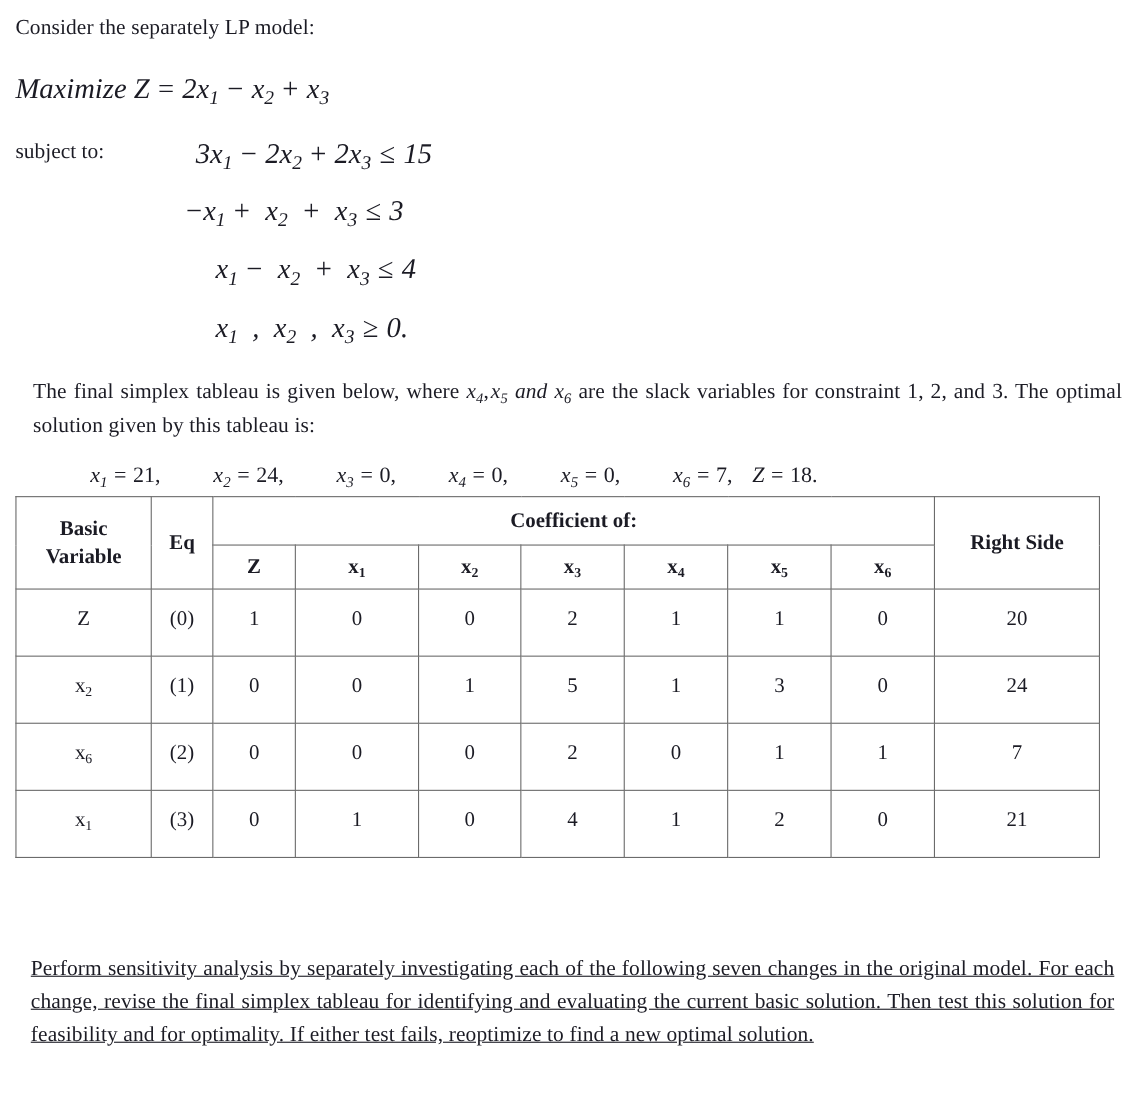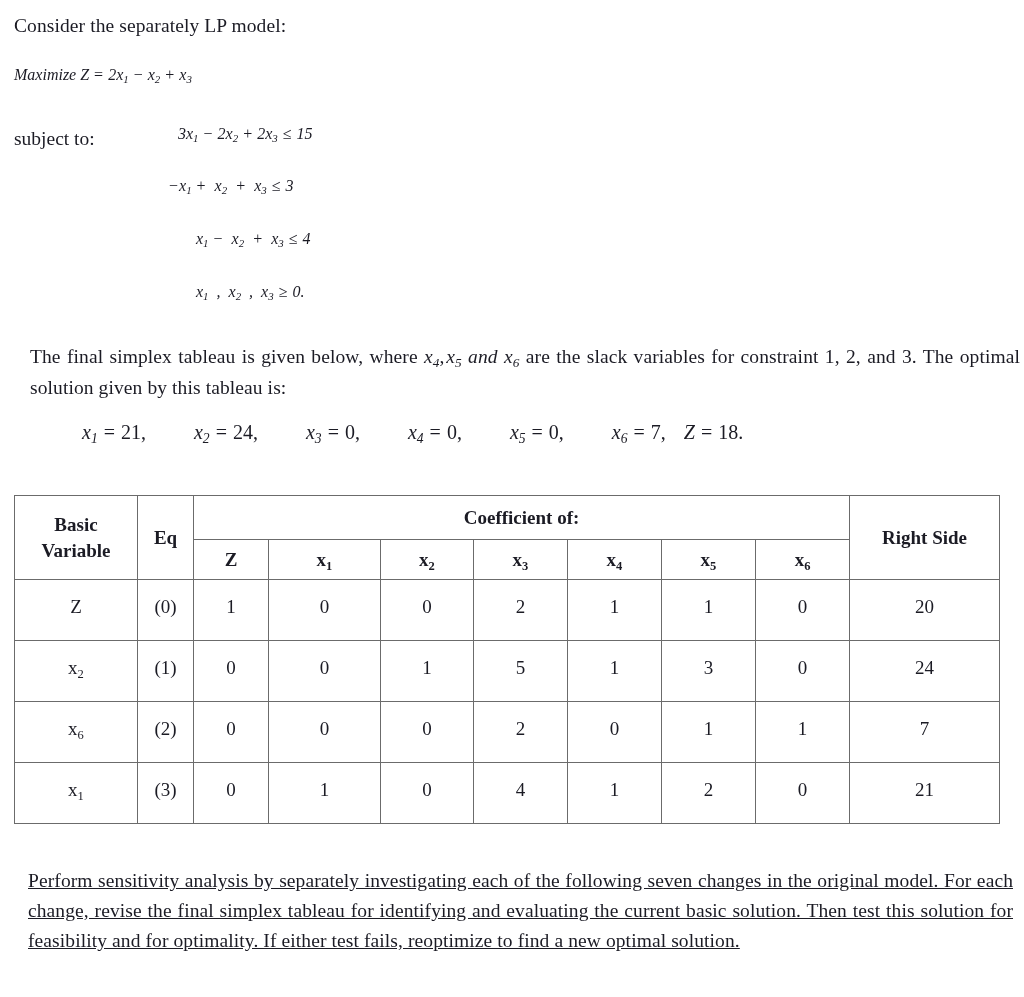--- a/index.html
+++ b/index.html
@@ -27,21 +27,21 @@
     position: absolute;
     font-size: 19.5px;
     line-height: 31px;
     color: #1b1b24;
     letter-spacing: 0.1px;
   }
   .intro-line { top: 10px; left: 14px; }
 
   .eq-line {
     position: absolute;
-    font-size: 16px;
+    font-size: 26px;
     white-space: nowrap;
   }
   .math {
     font-style: italic;
     font-family: "Liberation Serif", "DejaVu Serif", serif;
   }
   .upright { font-style: normal; text-align: center; }
   sub {
     font-size: 0.68em;
     font-style: italic;
@@ -77,21 +77,21 @@
     font-size: 20px;
     white-space: nowrap;
   }
   #solution-line .sol-item { display: inline-block; }
   .sp-1 { display: inline-block; width: 48px; }
   .sp-2 { display: inline-block; width: 18px; }
 
   
   #simplex-table {
     position: absolute;
-    top: 495px;
+    top: 451px;
     left: 14px;
     width: 985px;
     border-collapse: collapse;
     table-layout: fixed;
     font-size: 19px;
     padding-left: 28px;
   }
   #simplex-table th,
   #simplex-table td {
     border: 1px solid #6b6b6b;

